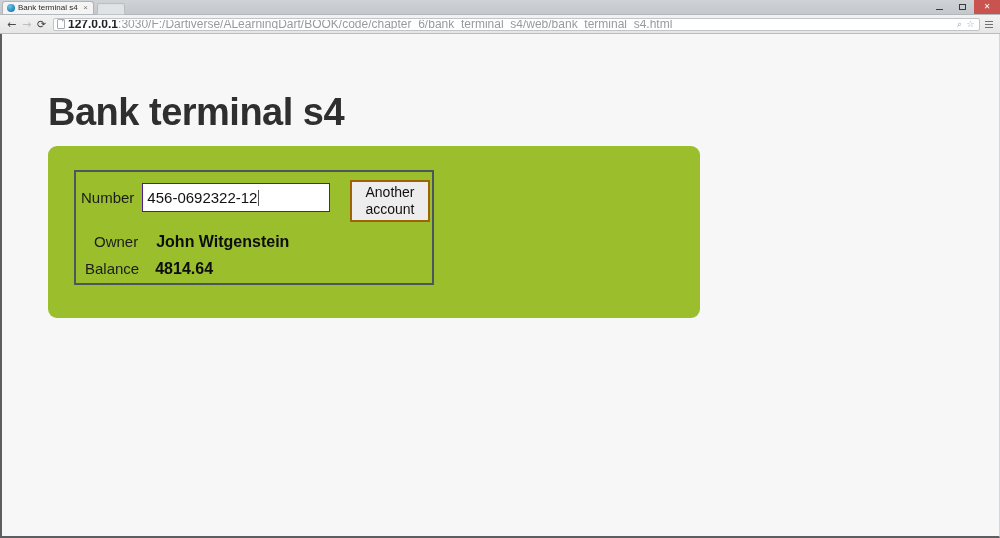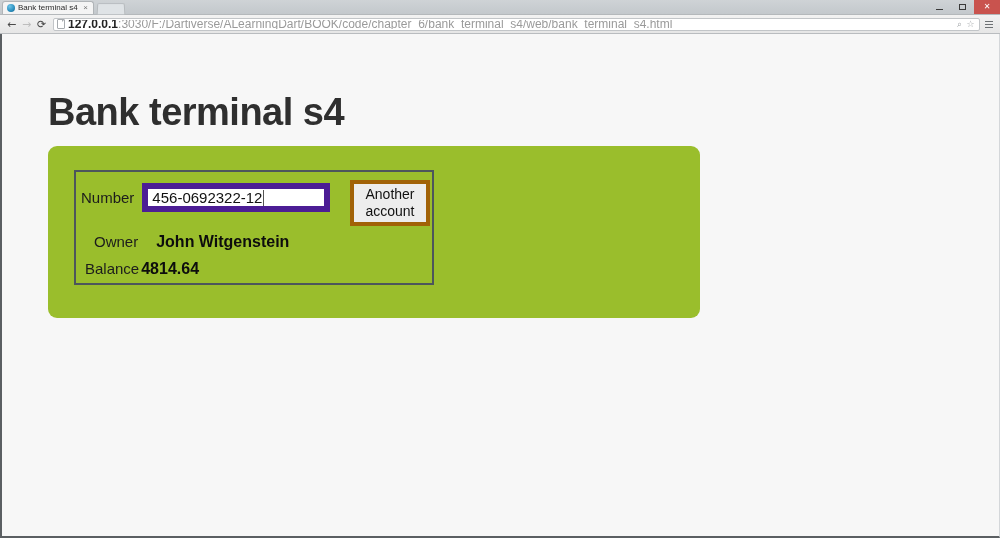--- a/index.html
+++ b/index.html
@@ -285,21 +285,21 @@
     font-size: 15px;
     color: #1c1c1c;
     line-height: 18px;
     white-space: nowrap;
   }
   .number-input {
     width: 188px;
     height: 29px;
     margin-left: 8px;
     background: #ffffff;
-    border: 6px solid #4c1d95;
+    border: 1px solid #4c1d95;
     box-sizing: border-box;
     display: flex;
     align-items: center;
     padding: 0 4px;
     font-size: 15px;
     color: #111;
     position: relative;
   }
   .caret {
     display: inline-block;
@@ -308,21 +308,21 @@
     background: #555;
     margin-left: 1px;
   }
   .another-account {
     position: absolute;
     left: 274px;
     top: 8px;
     width: 80px;
     min-height: 36px;
     background: #ededed;
-    border: 4px solid #a16207;
+    border: 2px solid #a16207;
     box-sizing: border-box;
     font-size: 14px;
     color: #111;
     line-height: 17px;
     text-align: center;
     padding: 2px 2px;
     font-family: "Liberation Sans", sans-serif;
     cursor: default;
   }
 
@@ -337,21 +337,21 @@
     top: 87px;
   }
   .value {
     font-size: 16px;
     font-weight: bold;
     color: #0d0d0d;
     margin-left: 18px;
     line-height: 19px;
     white-space: nowrap;
   }
-  .value-balance { margin-left: 2px; text-align: right; }
+  .value-balance { margin-left: 16px; text-align: right; }
 </style>
 </head>
 <body>
 
 <div class="browser">
 
   <div class="tabstrip">
     <div class="tab">
       <span class="tab-favicon"></span>
       <span class="tab-title">Bank terminal s4</span>

